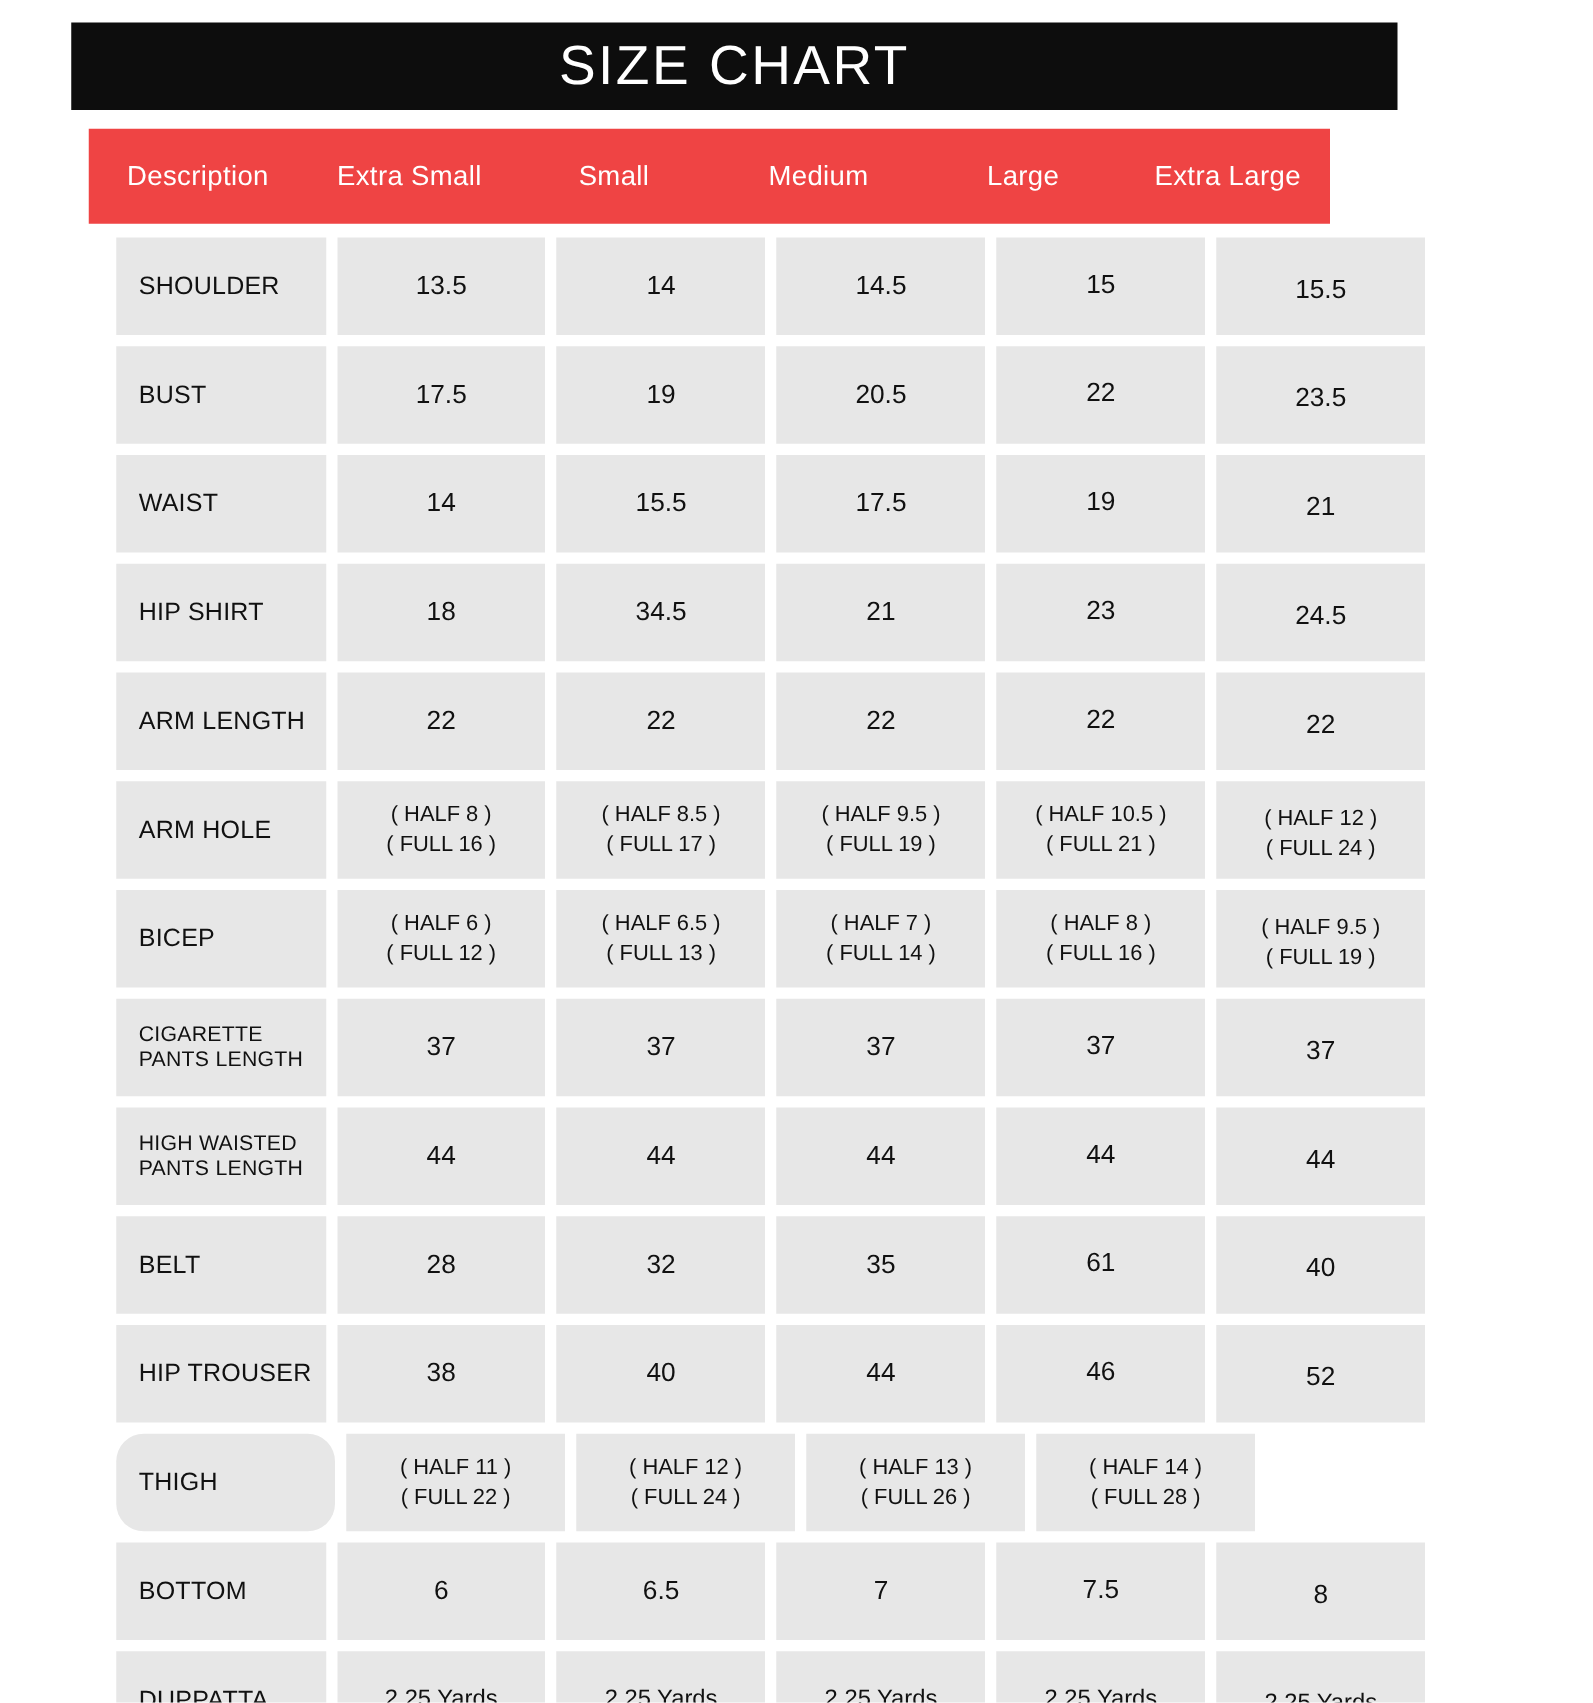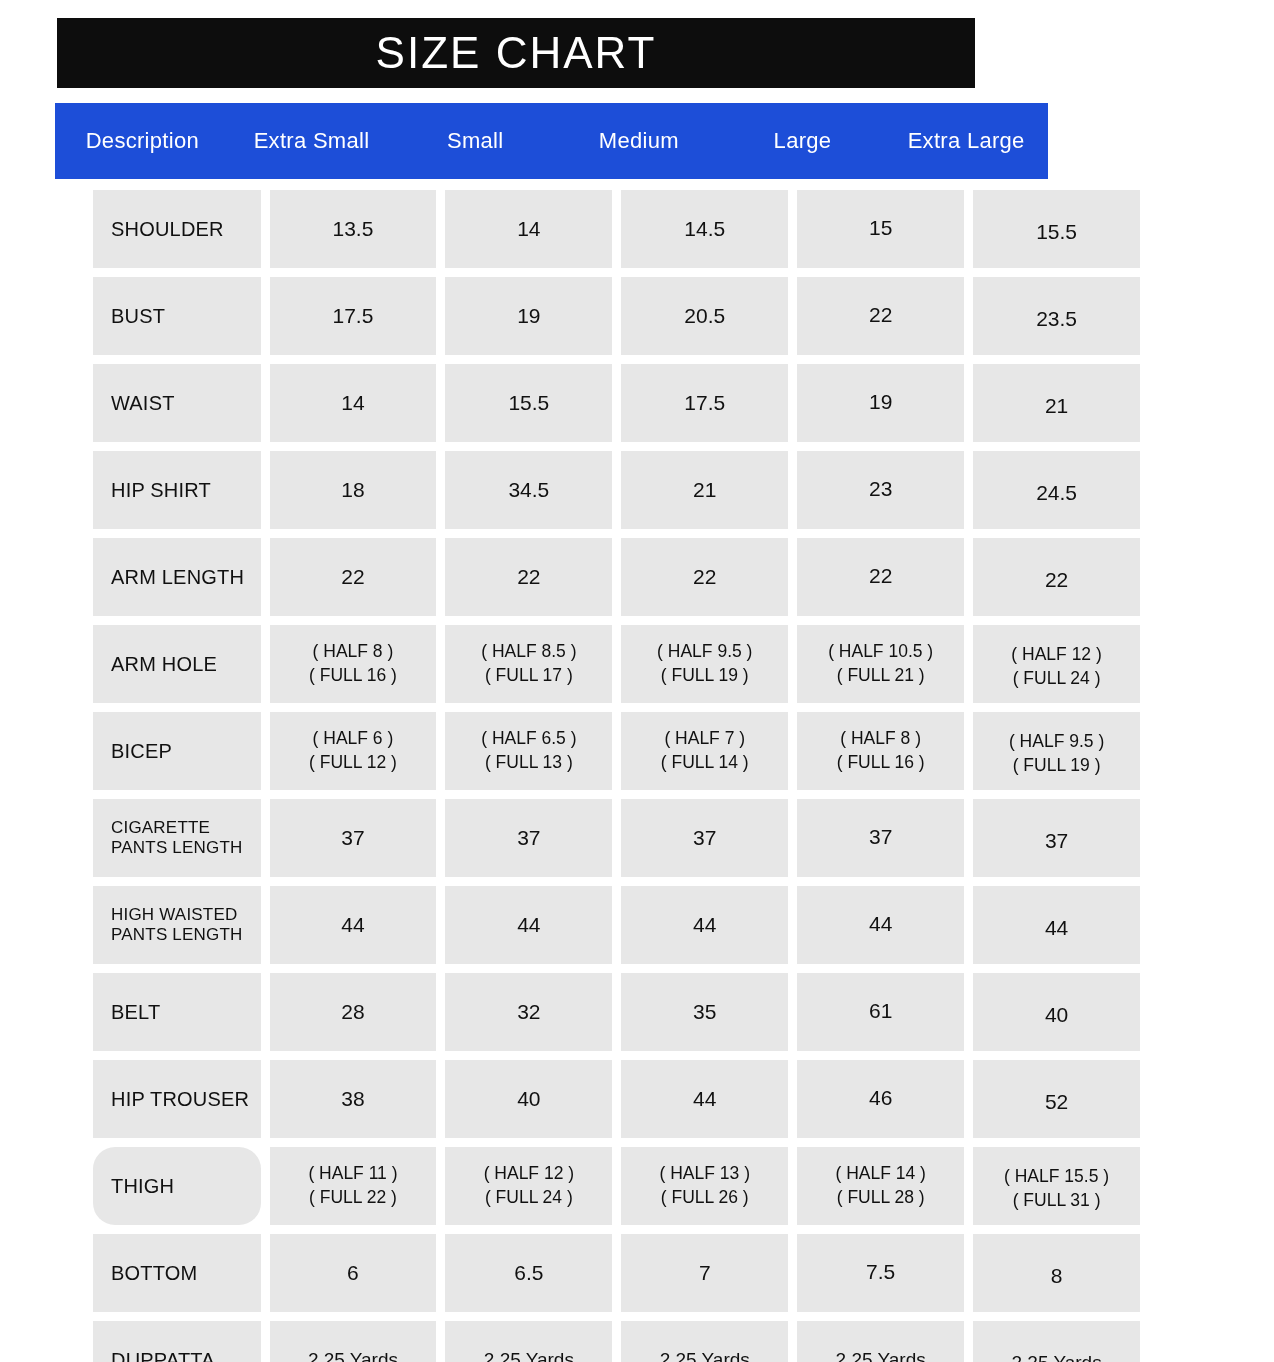--- a/index.html
+++ b/index.html
@@ -20,44 +20,44 @@
     width: 1274px;
     height: 1362px;
     background: #ffffff;
   }
 
   
   .title-banner {
     position: absolute;
     left: 57px;
     top: 18px;
-    width: 918px;
+    width: 1061px;
     height: 70px;
     background: #0d0d0d;
     display: flex;
     align-items: center;
     justify-content: center;
   }
   .title-banner .title-text {
     color: #ffffff;
     font-size: 44px;
     letter-spacing: 2px;
     font-weight: 400;
     font-family: "Liberation Sans", sans-serif;
     line-height: 1;
   }
 
   
   .header-row {
     position: absolute;
-    left: 55px;
+    left: 71px;
     top: 103px;
     width: 993px;
     height: 76px;
-    background: #1d4ed8;
+    background: #ef4444;
     display: flex;
     align-items: center;
   }
   .header-cell {
     color: #ffffff;
     font-size: 22px;
     text-align: center;
     font-weight: 400;
     letter-spacing: 0.3px;
   }
@@ -241,22 +241,20 @@
       <div class="row">
         <div class="cell desc" style="white-space: pre-line; border-radius: 22px;">THIGH</div>
         <div class="cell val pair">( HALF 11 )
 ( FULL 22 )</div>
         <div class="cell val pair">( HALF 12 )
 ( FULL 24 )</div>
         <div class="cell val pair">( HALF 13 )
 ( FULL 26 )</div>
         <div class="cell val pair">( HALF 14 )
 ( FULL 28 )</div>
-        <div class="cell val pair">( HALF 15.5 )
-( FULL 31 )</div>
       </div>
       <div class="row">
         <div class="cell desc" style="white-space: pre-line;">BOTTOM</div>
         <div class="cell val">6</div>
         <div class="cell val">6.5</div>
         <div class="cell val">7</div>
         <div class="cell val">7.5</div>
         <div class="cell val">8</div>
       </div>
       <div class="row">

